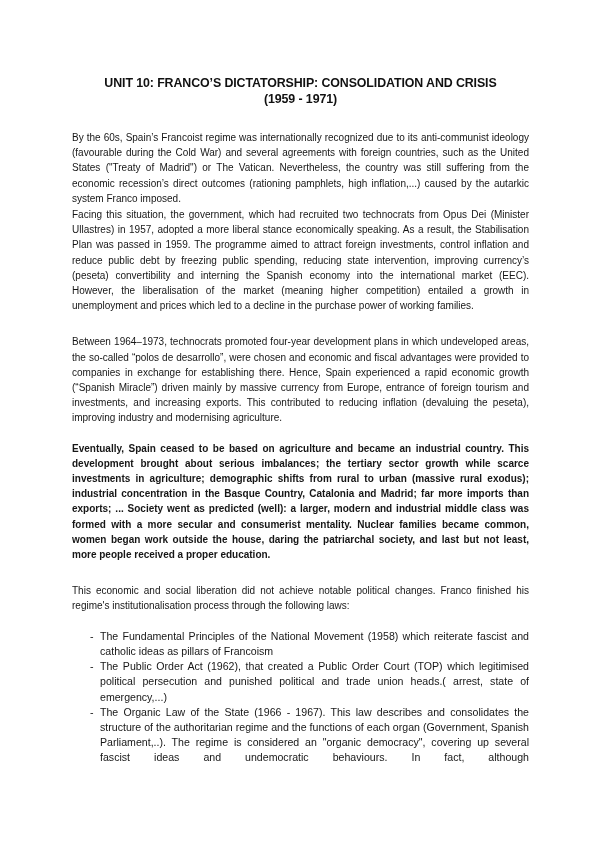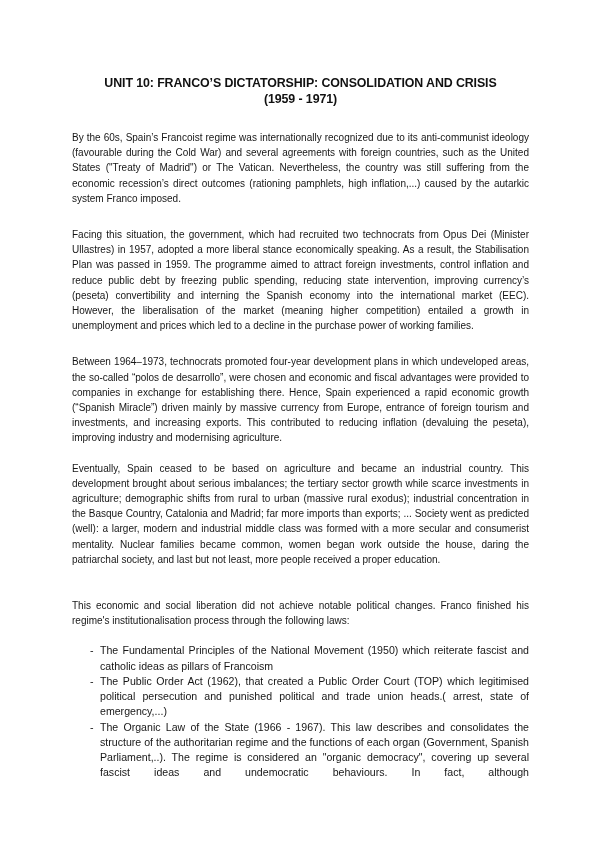--- a/index.html
+++ b/index.html
@@ -33,24 +33,24 @@
     }
     .title-line { display: block; }
     .para {
       font-size: 10px;
       line-height: 15.2px;
       text-align: justify;
       margin: 0;
       color: #161616;
     }
     .p1 { margin-top: 23px; }
-    .p2 { margin-top: 21px; }
+    .p2 { margin-top: 1px; }
     .p3 { margin-top: 21px; }
-    .p4 { margin-top: 15px; }
-    .p5 { margin-top: 31px; }
+    .p4 { margin-top: 15px; font-weight: bold; }
+    .p5 { margin-top: 21px; }
     .laws {
       list-style: none;
       padding: 0;
       margin: 15px 0 0 0;
     }
     .law {
       position: relative;
       padding-left: 28px;
       font-size: 10.6px;
       line-height: 15.2px;
@@ -77,21 +77,21 @@
 
   <p class="para p1">By the 60s, Spain’s Francoist regime was internationally recognized due to its anti-communist ideology (favourable during the Cold War) and several agreements with foreign countries, such as the United States ("Treaty of Madrid") or The Vatican. Nevertheless, the country was still suffering from the economic recession’s direct outcomes (rationing pamphlets, high inflation,...) caused by the autarkic system Franco imposed.</p>
   <p class="para p2">Facing this situation, the government, which had recruited two technocrats from Opus Dei (Minister Ullastres) in 1957, adopted a more liberal stance economically speaking. As a result, the Stabilisation Plan was passed in 1959. The programme aimed to attract foreign investments, control inflation and reduce public debt by freezing public spending, reducing state intervention, improving currency’s (peseta) convertibility and interning the Spanish economy into the international market (EEC). However, the liberalisation of the market (meaning higher competition) entailed a growth in unemployment and prices which led to a decline in the purchase power of working families.</p>
   <p class="para p3">Between 1964–1973, technocrats promoted four-year development plans in which undeveloped areas, the so-called “polos de desarrollo”, were chosen and economic and fiscal advantages were provided to companies in exchange for establishing there. Hence, Spain experienced a rapid economic growth (“Spanish Miracle”) driven mainly by massive currency from Europe, entrance of foreign tourism and investments, and increasing exports. This contributed to reducing inflation (devaluing the peseta), improving industry and modernising agriculture.</p>
   <p class="para p4">Eventually, Spain ceased to be based on agriculture and became an industrial country. This development brought about serious imbalances; the tertiary sector growth while scarce investments in agriculture; demographic shifts from rural to urban (massive rural exodus); industrial concentration in the Basque Country, Catalonia and Madrid; far more imports than exports; ... Society went as predicted (well): a larger, modern and industrial middle class was formed with a more secular and consumerist mentality. Nuclear families became common, women began work outside the house, daring the patriarchal society, and last but not least, more people received a proper education.</p>
   <p class="para p5">This economic and social liberation did not achieve notable political changes. Franco finished his regime's institutionalisation process through the following laws:</p>
 
   <ul class="laws">
     <li class="law">
       <span class="dash">-</span>
-      <span class="law-text">The Fundamental Principles of the National Movement (1950) which reiterate fascist and catholic ideas as pillars of Francoism</span>
+      <span class="law-text">The Fundamental Principles of the National Movement (1958) which reiterate fascist and catholic ideas as pillars of Francoism</span>
     </li>
     <li class="law">
       <span class="dash">-</span>
       <span class="law-text">The Public Order Act (1962), that created a Public Order Court (TOP) which legitimised political persecution and punished political and trade union heads.( arrest, state of emergency,...)</span>
     </li>
     <li class="law last">
       <span class="dash">-</span>
       <span class="law-text">The Organic Law of the State (1966 - 1967). This law describes and consolidates the structure of the authoritarian regime and the functions of each organ (Government, Spanish Parliament,..). The regime is considered an "organic democracy", covering up several fascist ideas and undemocratic behaviours. In fact, although</span>
     </li>
   </ul>

